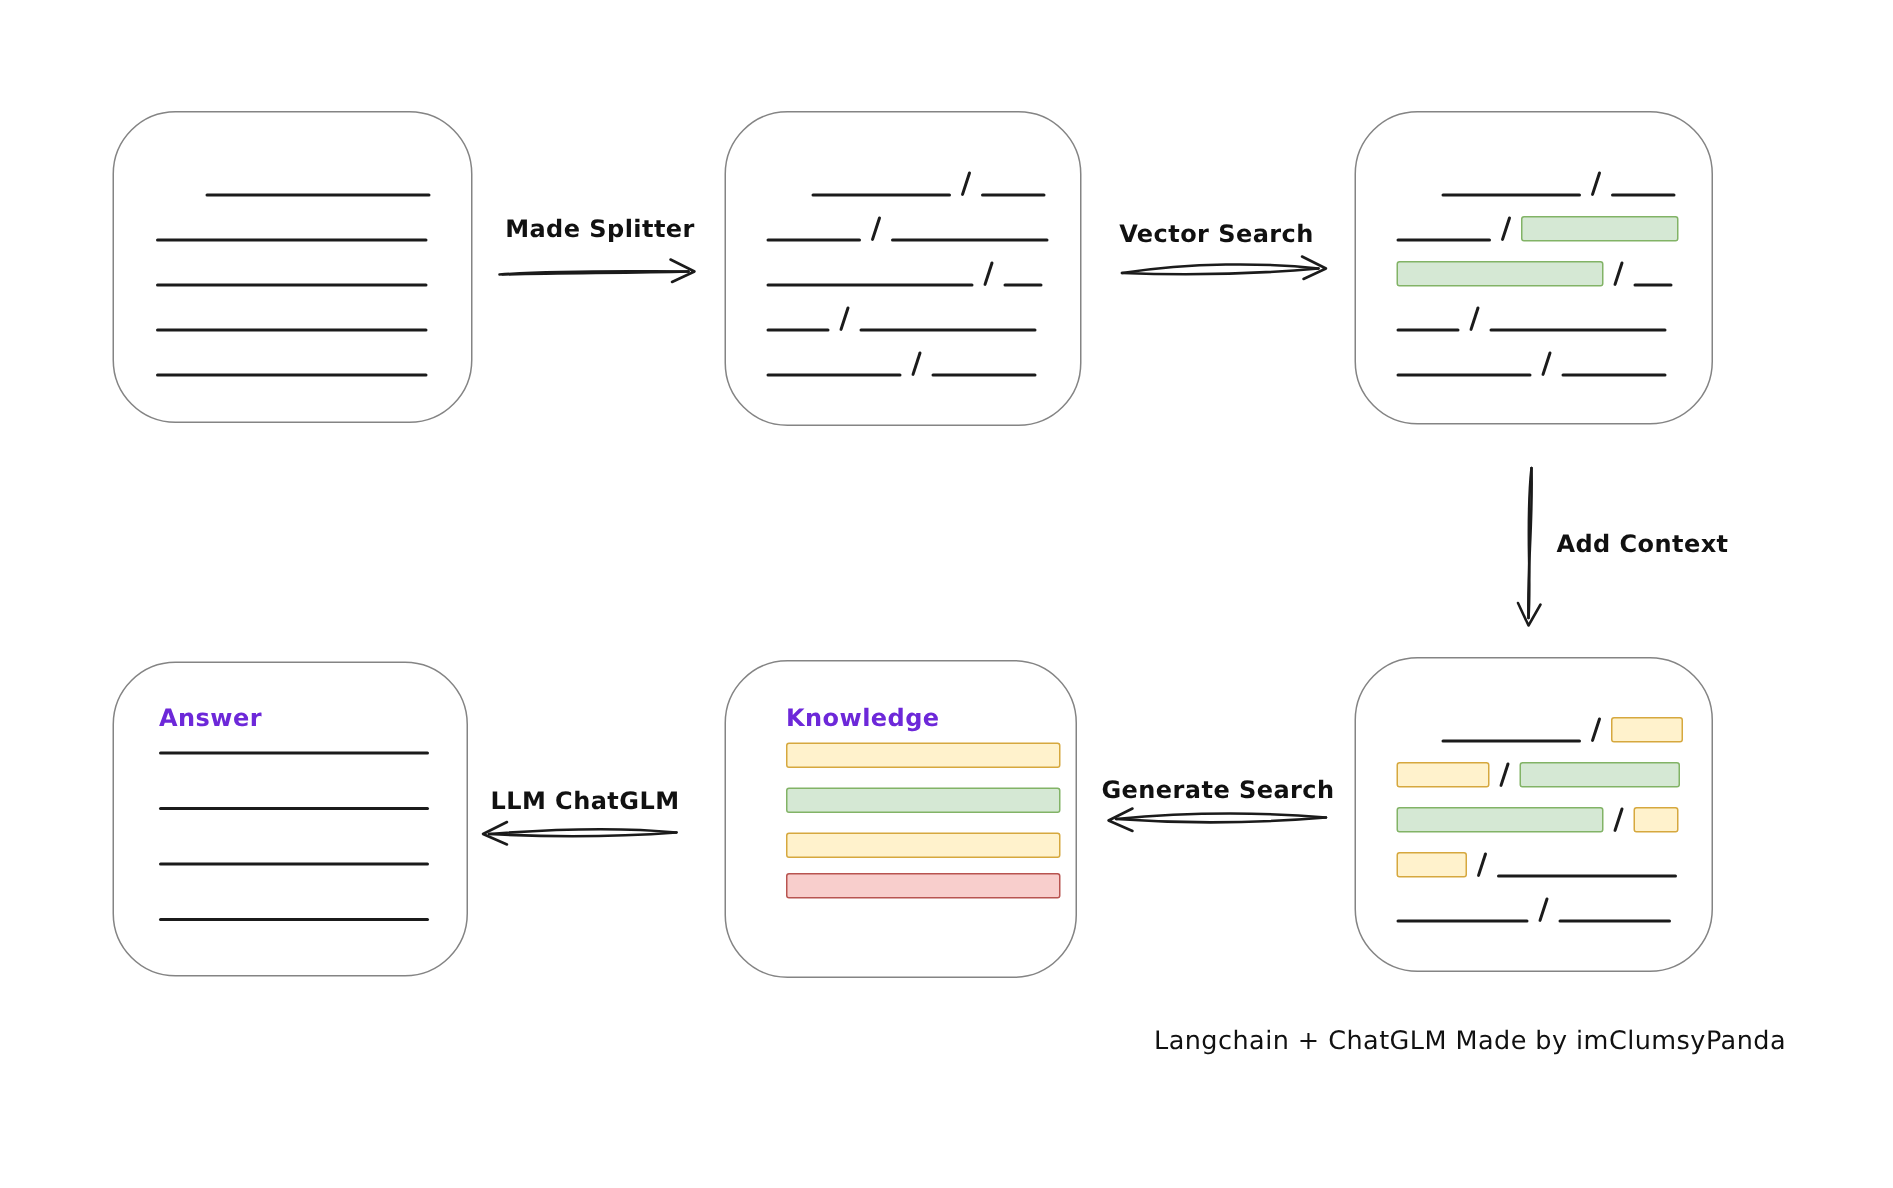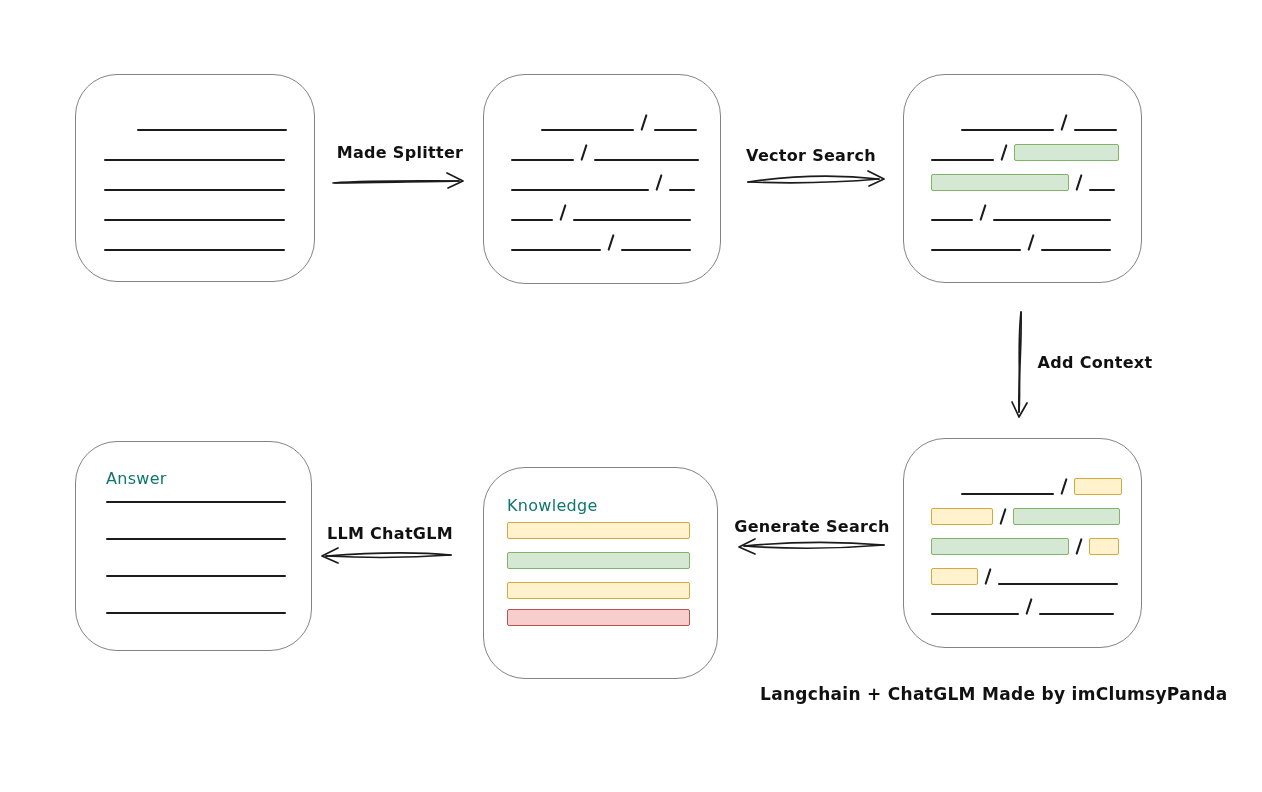--- a/index.html
+++ b/index.html
@@ -7,34 +7,34 @@
     position:relative;width:1262px;height:792px;background:#ffffff;overflow:hidden;
     font-family:"DejaVu Sans",sans-serif;color:#111;letter-spacing:.3px;
   }
   .arrows{position:absolute;left:0;top:0;pointer-events:none;}
   .node{
     position:absolute;box-sizing:border-box;background:#fff;
     border:1.6px solid #848484;border-radius:42px;
     padding:26px 0 0 27px;
   }
   #n-document{padding-left:28px;}
-  #n-prompt{padding-top:20px;padding-left:23px;margin-top:27px;}
+  #n-prompt{padding-top:20px;padding-left:40px;}
   #n-answer{padding-top:22px;padding-left:30px;}
   .row{display:flex;align-items:flex-end;height:30px;}
   .seg-gap{flex:none;height:1px;}
   .seg-line{flex:none;height:2px;background:#1b1b1b;border-radius:1px;}
   .seg-slash{flex:none;width:10px;height:18px;position:relative;margin:0 5px;}
   .seg-slash::after{
     content:"";position:absolute;left:4px;bottom:0;width:2.2px;height:17px;
     background:#1b1b1b;border-radius:1px;transform:rotate(18deg);
   }
   .seg-chip{flex:none;height:17px;box-sizing:border-box;border:1.6px solid;border-radius:2px;}
-  .seg-label{font-size:16px;font-weight:400;color:#0f766e;line-height:1.15;}
+  .seg-label{font-size:16px;font-weight:700;color:#6d28d9;line-height:1.15;}
   .arrow-label{position:absolute;font-size:16px;font-weight:600;text-align:center;white-space:nowrap;}
-  .caption{position:absolute;font-size:17px;font-weight:700;text-align:center;white-space:nowrap;}
+  .caption{position:absolute;font-size:17px;font-weight:400;text-align:center;white-space:nowrap;}
 </style>
 </head>
 <body>
 
 <div class="canvas">
 
   <svg class="arrows" width="1262" height="792" viewBox="0 0 1262 792" fill="none" stroke="#1b1b1b" stroke-width="1.7" stroke-linecap="round" stroke-linejoin="round">
     <g>
       <path d="M333,183 C376,180 420,181 459,181"></path>
       <path d="M335,183 C380,182 422,182 459,181"></path>

